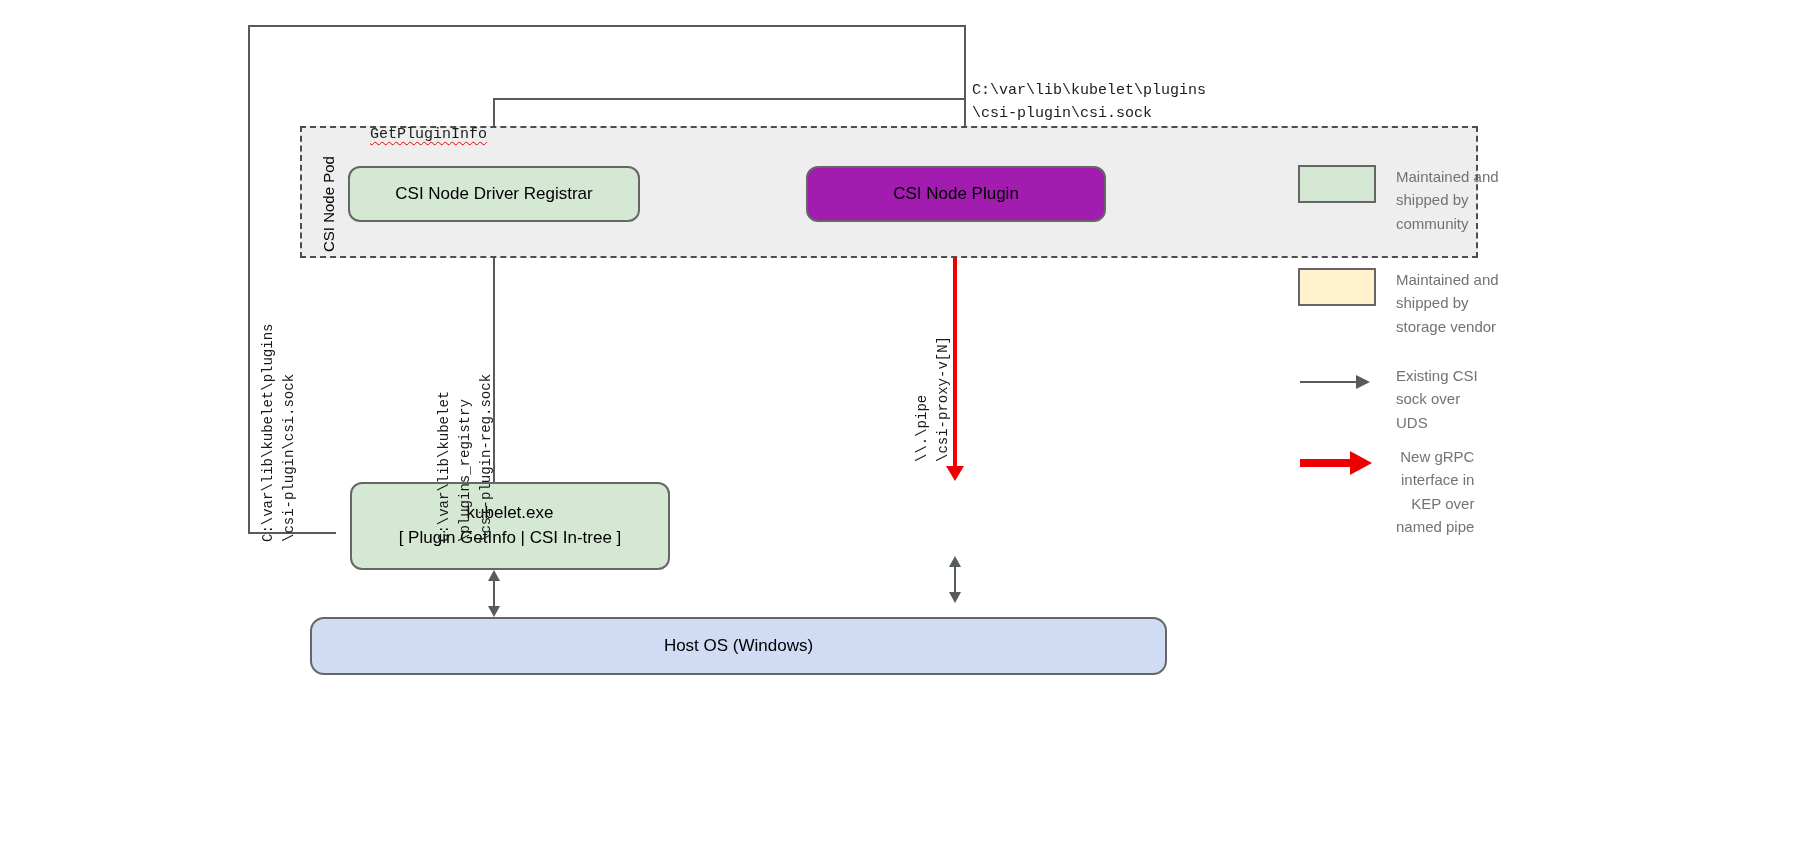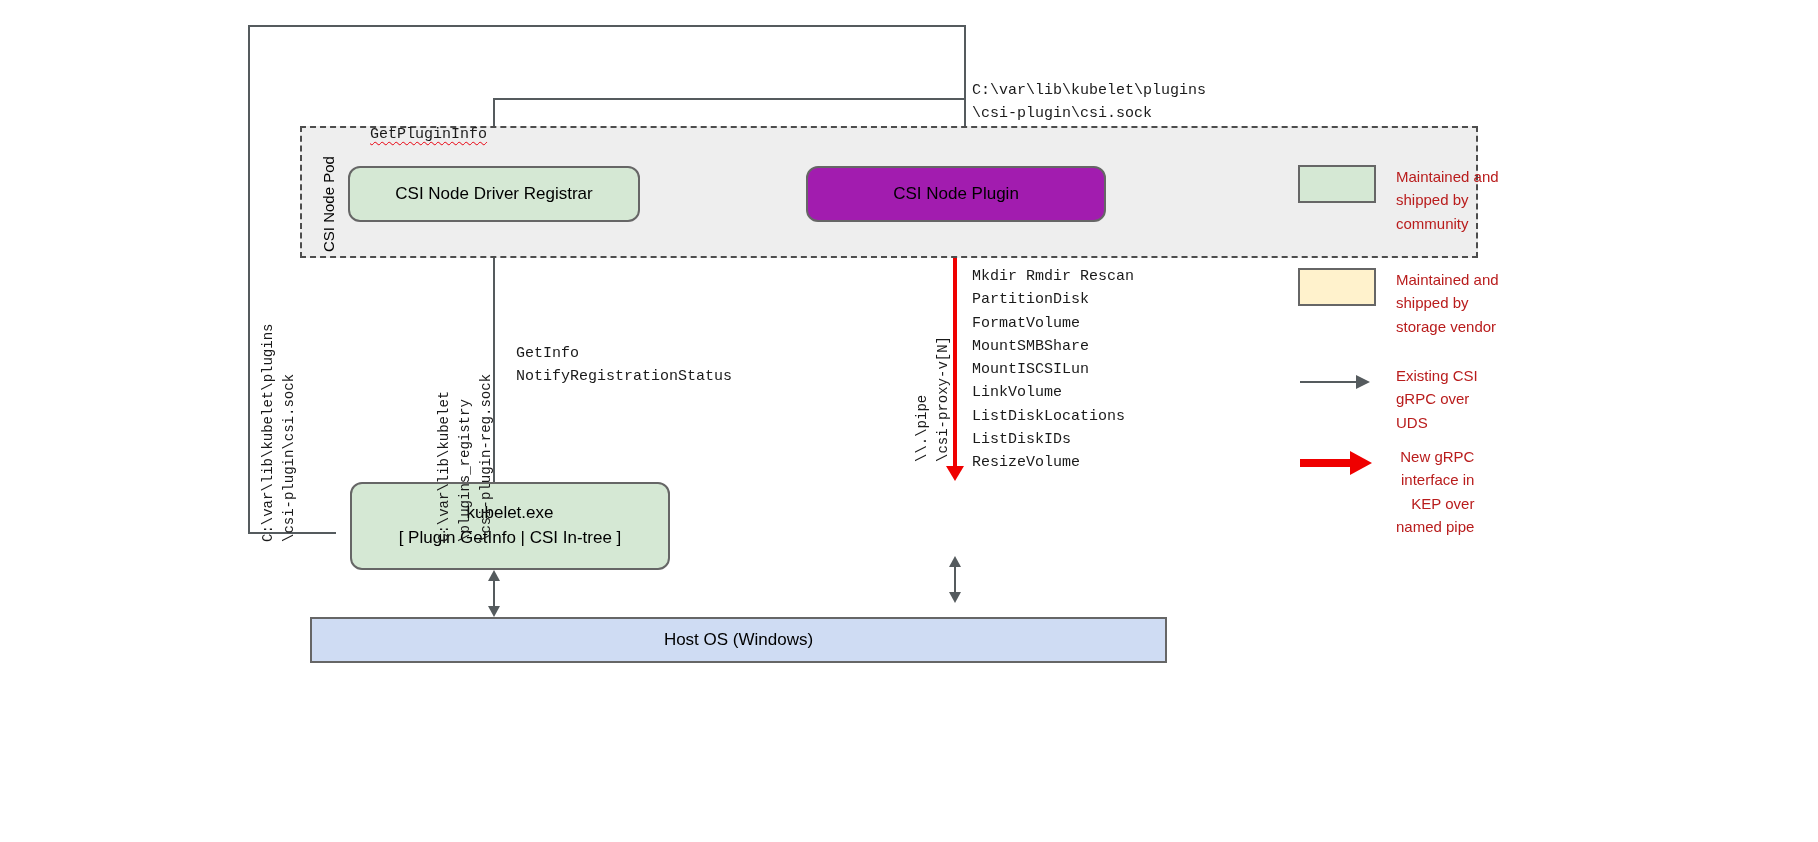--- a/index.html
+++ b/index.html
@@ -59,21 +59,21 @@
     line-height: 1.45;
   }
   .node.green  { background: #d5e8d4; }
   .node.yellow { background: #a21caf; }
   .node.blue   { background: #cfdcf3; }
 
   #registrar  { left: 348px; top: 166px; width: 292px; height: 56px; }
   #node-plugin{ left: 806px; top: 166px; width: 300px; height: 56px; }
   #kubelet    { left: 350px; top: 482px; width: 320px; height: 88px; }
   #csiproxy   { left: 828px; top: 482px; width: 254px; height: 74px; }
-  #hostos     { left: 310px; top: 617px; width: 857px; height: 46px; border-radius: 0; }
+  #hostos     { left: 310px; top: 617px; width: 857px; height: 58px; border-radius: 14px; }
 
   
   .ln {
     position: absolute;
     background: #555b5e;
   }
   .ln.v { width: 2px; }
   .ln.h { height: 2px; }
 
   
@@ -147,21 +147,21 @@
     width: 78px;
     height: 38px;
     border: 2px solid #666666;
     flex: 0 0 auto;
   }
   .leg-swatch.green  { background: #d5e8d4; }
   .leg-swatch.yellow { background: #fff2cc; }
   .leg-text {
     font-size: 15px;
     line-height: 1.55;
-    color: #b91c1c;
+    color: #737373;
     white-space: pre-line;
     margin-left: 20px;
     padding-top: 0px;
   }
   .leg-arrow-gray, .leg-arrow-red {
     position: relative;
     width: 78px;
     height: 38px;
     flex: 0 0 auto;
   }
@@ -248,32 +248,21 @@
   </div>
 
   <div class="lbl mono" style="left:334px; top:100px;text-align:center;">
     <span class="squiggle">GetPluginInfo</span>
   </div>
 
   <div class="lbl mono" style="left:972px; top:79px;">C:\var\lib\kubelet\plugins
 \csi-plugin\csi.sock</div>
 
 
-  <div class="lbl mono" style="left:516px; top:342px;">GetInfo
-NotifyRegistrationStatus</div>
-
-  <div class="lbl mono" style="left:972px; top:265px;">Mkdir Rmdir Rescan
-PartitionDisk
-FormatVolume
-MountSMBShare
-MountISCSILun
-LinkVolume
-ListDiskLocations
-ListDiskIDs
-ResizeVolume</div>
+
 
   <div class="rot mono" style="left:258px; top:542px;">C:\var\lib\kubelet\plugins
 \csi-plugin\csi.sock</div>
 
   <div class="rot mono" style="left:434px; top:542px;">C:\var\lib\kubelet
 \plugins_registry
 \csi-plugin-reg.sock</div>
 
   <div class="rot mono" style="left:912px; top:462px;">\\.\pipe
 \csi-proxy-v[N]</div>
@@ -290,21 +279,21 @@
     <div class="leg-row" style="left:0px; top:103px;">
       <div class="leg-swatch yellow"></div>
       <div class="leg-text">Maintained and
 shipped by
 storage vendor</div>
     </div>
 
     <div class="leg-row" style="left:0px; top:199px;">
       <div class="leg-arrow-gray"></div>
       <div class="leg-text">Existing CSI
-gRPC over
+sock over
 UDS</div>
     </div>
 
     <div class="leg-row" style="left:0px; top:280px;text-align:right;">
       <div class="leg-arrow-red"></div>
       <div class="leg-text">New gRPC
 interface in
 KEP over
 named pipe</div>
     </div>

